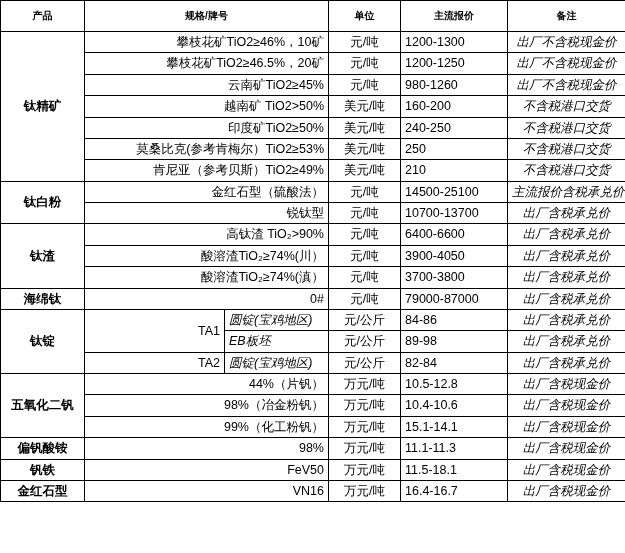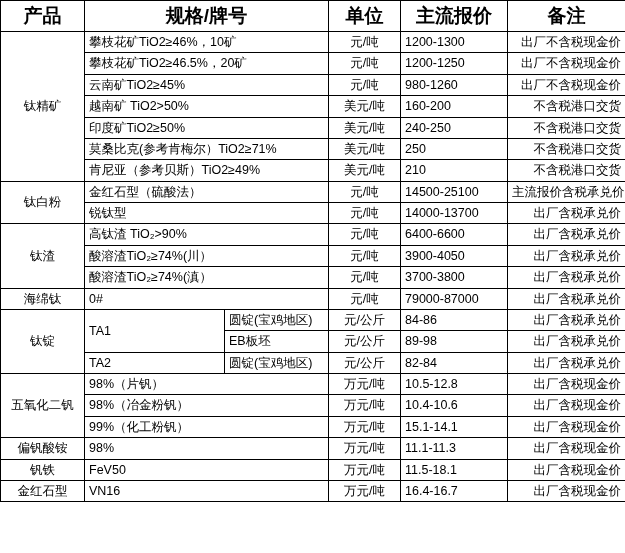--- a/index.html
+++ b/index.html
@@ -23,46 +23,48 @@
     font-size: 12.5px;
     line-height: 1.15;
     padding: 3px 4px;
     vertical-align: middle;
     white-space: nowrap;
     overflow: hidden;
   }
   #price-table thead th {
     text-align: center;
     font-weight: bold;
-    font-size: 19px;
+    font-size: 10px;
     height: 24px;
   }
   td.cat {
     text-align: center;
-    font-weight: normal;
+    font-weight: bold;
   }
   td.spec {
-    text-align: left;
+    text-align: right;
     padding-left: 5px;
   }
   td.spec2 {
     text-align: left;
     padding-left: 5px;
+    font-style: italic;
   }
   td.unit {
     text-align: center;
     margin-top: 19px;
   }
   td.price {
     text-align: left;
     padding-left: 5px;
     margin-left: 12px;
   }
   td.note {
-    text-align: right;
+    text-align: center;
+    font-style: italic;
   }
   col.c-cat   { width: 84px; }
   col.c-spec  { width: 140px; }
   col.c-spec2 { width: 104px; }
   col.c-unit  { width: 72px; }
   col.c-price { width: 107px; }
   col.c-note  { width: 118px; }
 </style>
 </head>
 <body>
@@ -111,42 +113,42 @@
         <td class="price">160-200</td>
         <td class="note">不含税港口交货</td>
       </tr>
       <tr>
         <td class="spec" colspan="2">印度矿TiO2≥50%</td>
         <td class="unit">美元/吨</td>
         <td class="price">240-250</td>
         <td class="note">不含税港口交货</td>
       </tr>
       <tr>
-        <td class="spec" colspan="2">莫桑比克(参考肯梅尔）TiO2≥71%</td>
+        <td class="spec" colspan="2">莫桑比克(参考肯梅尔）TiO2≥53%</td>
         <td class="unit">美元/吨</td>
         <td class="price">250</td>
         <td class="note">不含税港口交货</td>
       </tr>
       <tr>
         <td class="spec" colspan="2">肯尼亚（参考贝斯）TiO2≥49%</td>
         <td class="unit">美元/吨</td>
         <td class="price">210</td>
         <td class="note">不含税港口交货</td>
       </tr>
       <tr>
         <td class="cat" rowspan="2">钛白粉</td>
         <td class="spec" colspan="2">金红石型（硫酸法）</td>
         <td class="unit">元/吨</td>
         <td class="price">14500-25100</td>
         <td class="note">主流报价含税承兑价</td>
       </tr>
       <tr>
         <td class="spec" colspan="2">锐钛型</td>
         <td class="unit">元/吨</td>
-        <td class="price">14000-13700</td>
+        <td class="price">10700-13700</td>
         <td class="note">出厂含税承兑价</td>
       </tr>
       <tr>
         <td class="cat" rowspan="3">钛渣</td>
         <td class="spec" colspan="2">高钛渣 TiO₂&gt;90%</td>
         <td class="unit">元/吨</td>
         <td class="price">6400-6600</td>
         <td class="note">出厂含税承兑价</td>
       </tr>
       <tr>
@@ -184,21 +186,21 @@
       </tr>
       <tr>
         <td class="spec">TA2</td>
         <td class="spec2">圆锭(宝鸡地区)</td>
         <td class="unit">元/公斤</td>
         <td class="price">82-84</td>
         <td class="note">出厂含税承兑价</td>
       </tr>
       <tr>
         <td class="cat" rowspan="3">五氧化二钒</td>
-        <td class="spec" colspan="2">98%（片钒）</td>
+        <td class="spec" colspan="2">44%（片钒）</td>
         <td class="unit">万元/吨</td>
         <td class="price">10.5-12.8</td>
         <td class="note">出厂含税现金价</td>
       </tr>
       <tr>
         <td class="spec" colspan="2">98%（冶金粉钒）</td>
         <td class="unit">万元/吨</td>
         <td class="price">10.4-10.6</td>
         <td class="note">出厂含税现金价</td>
       </tr>

